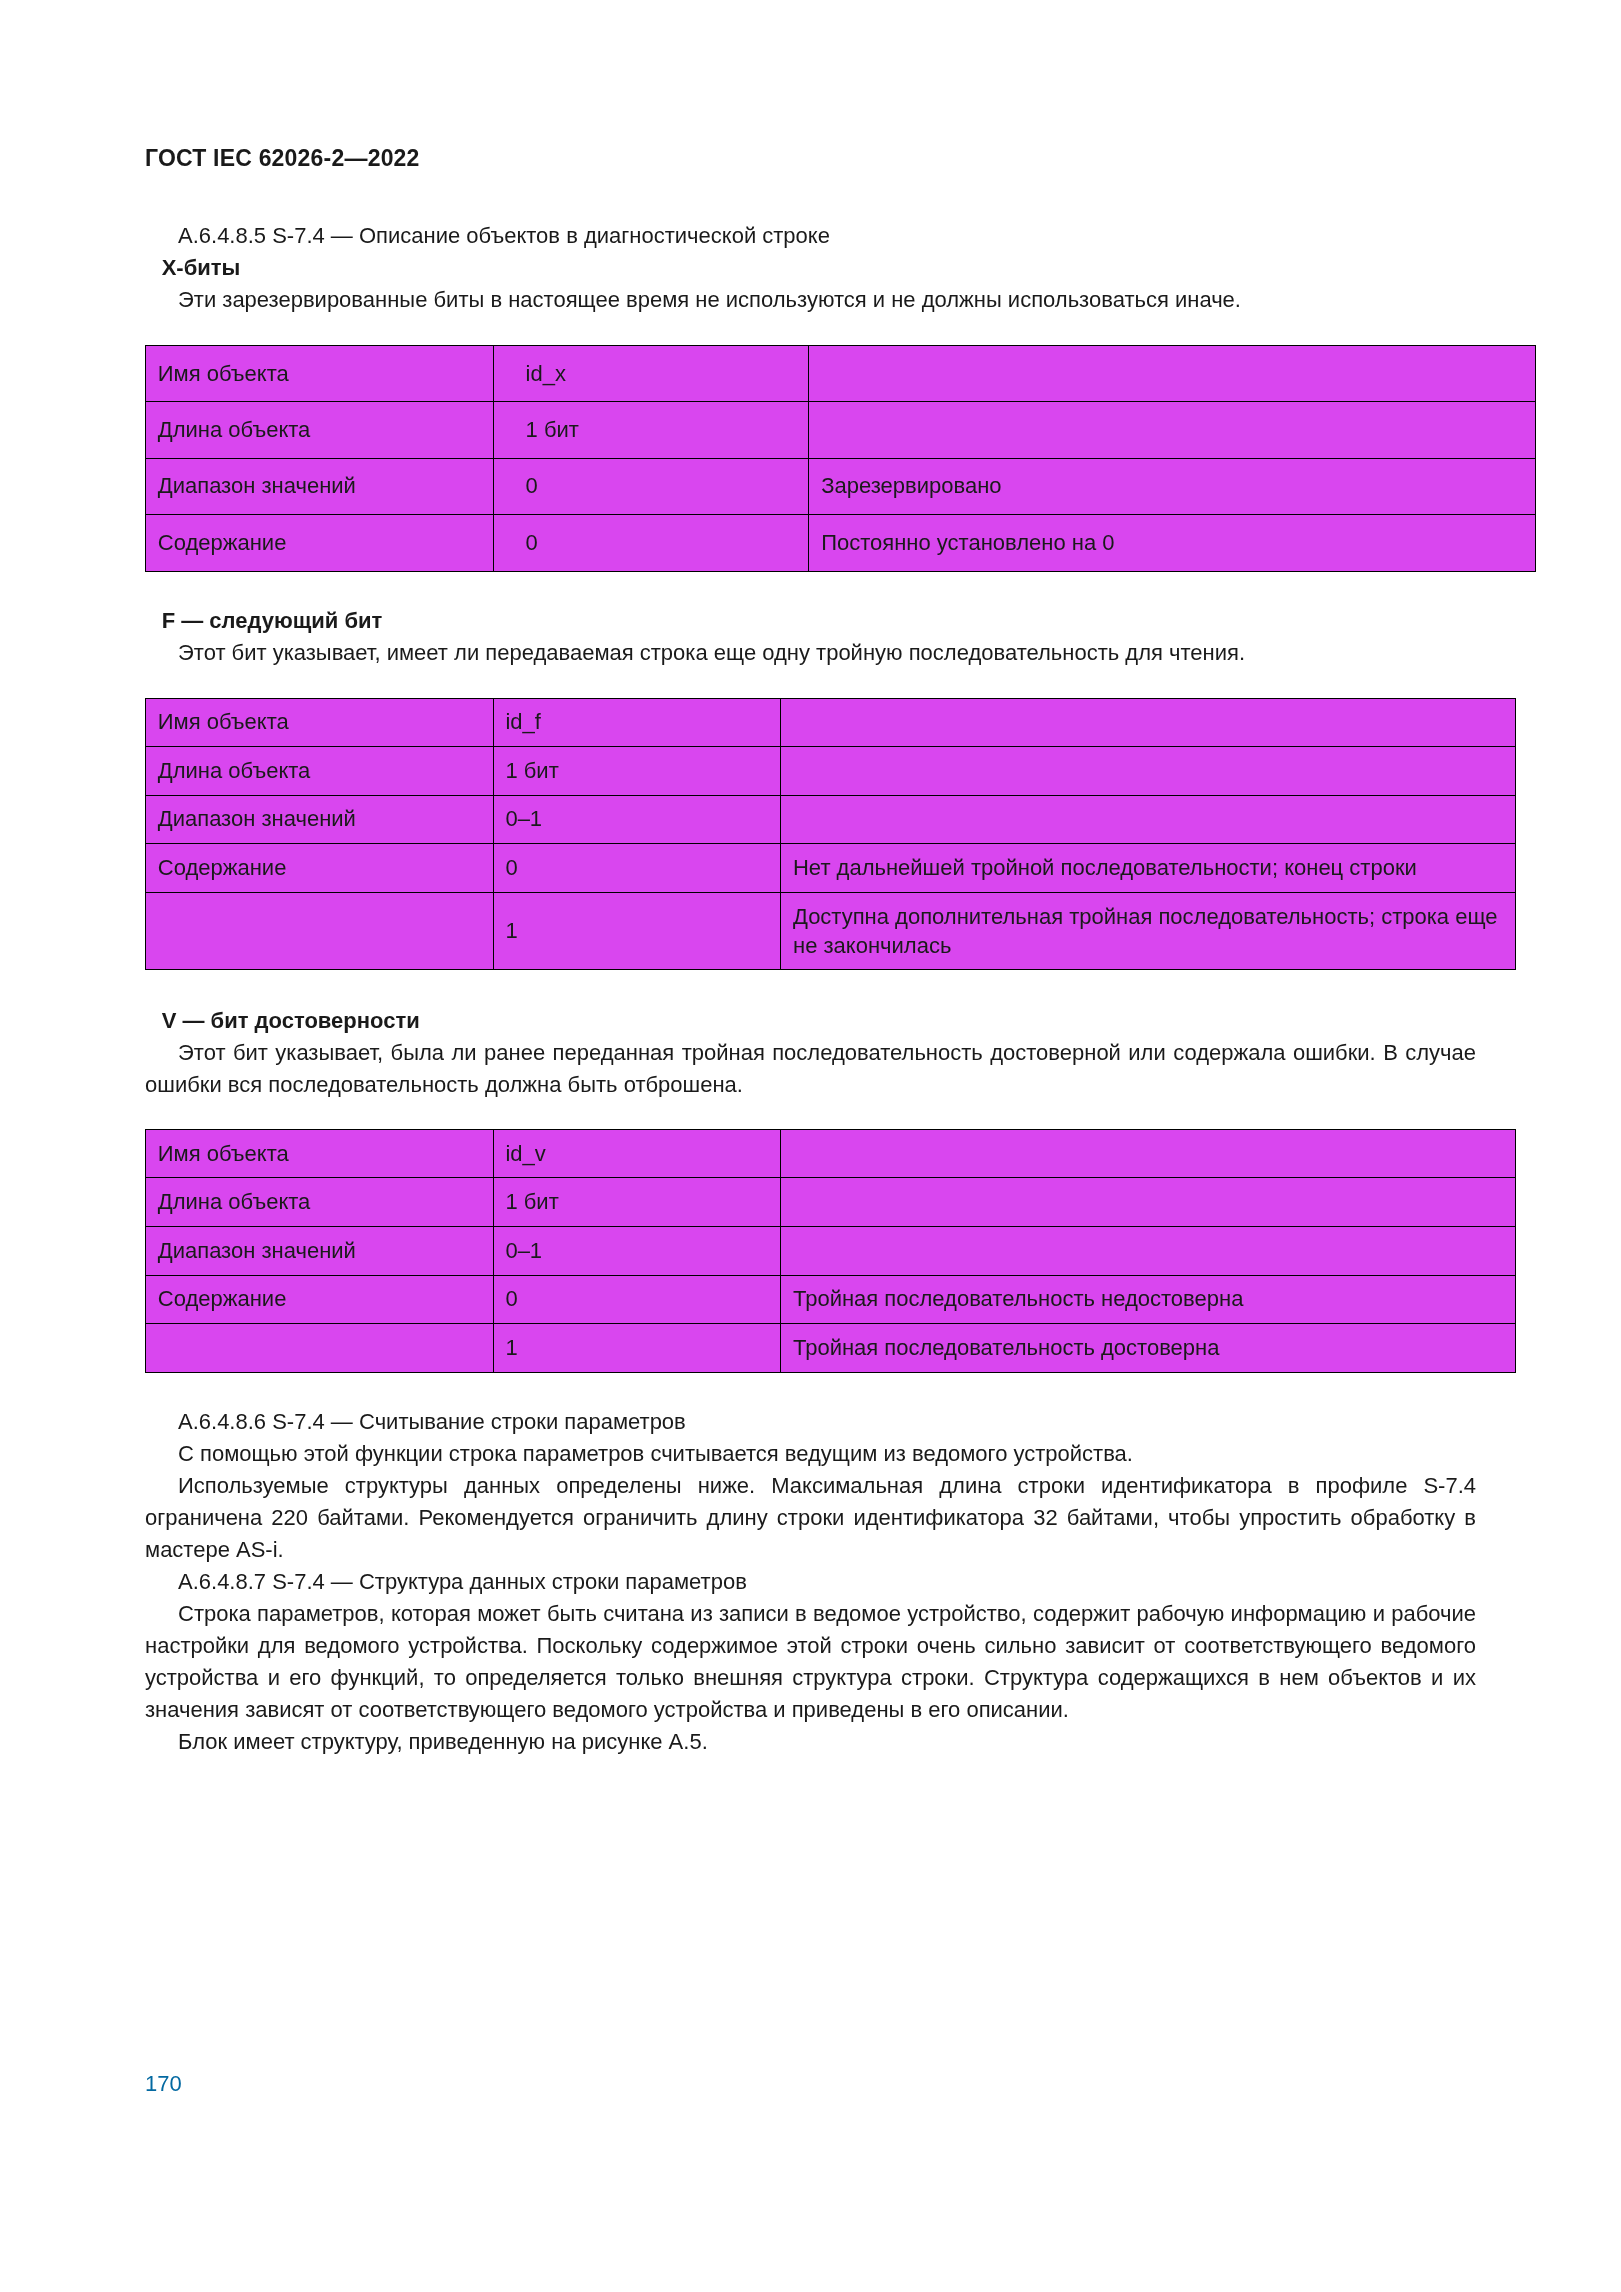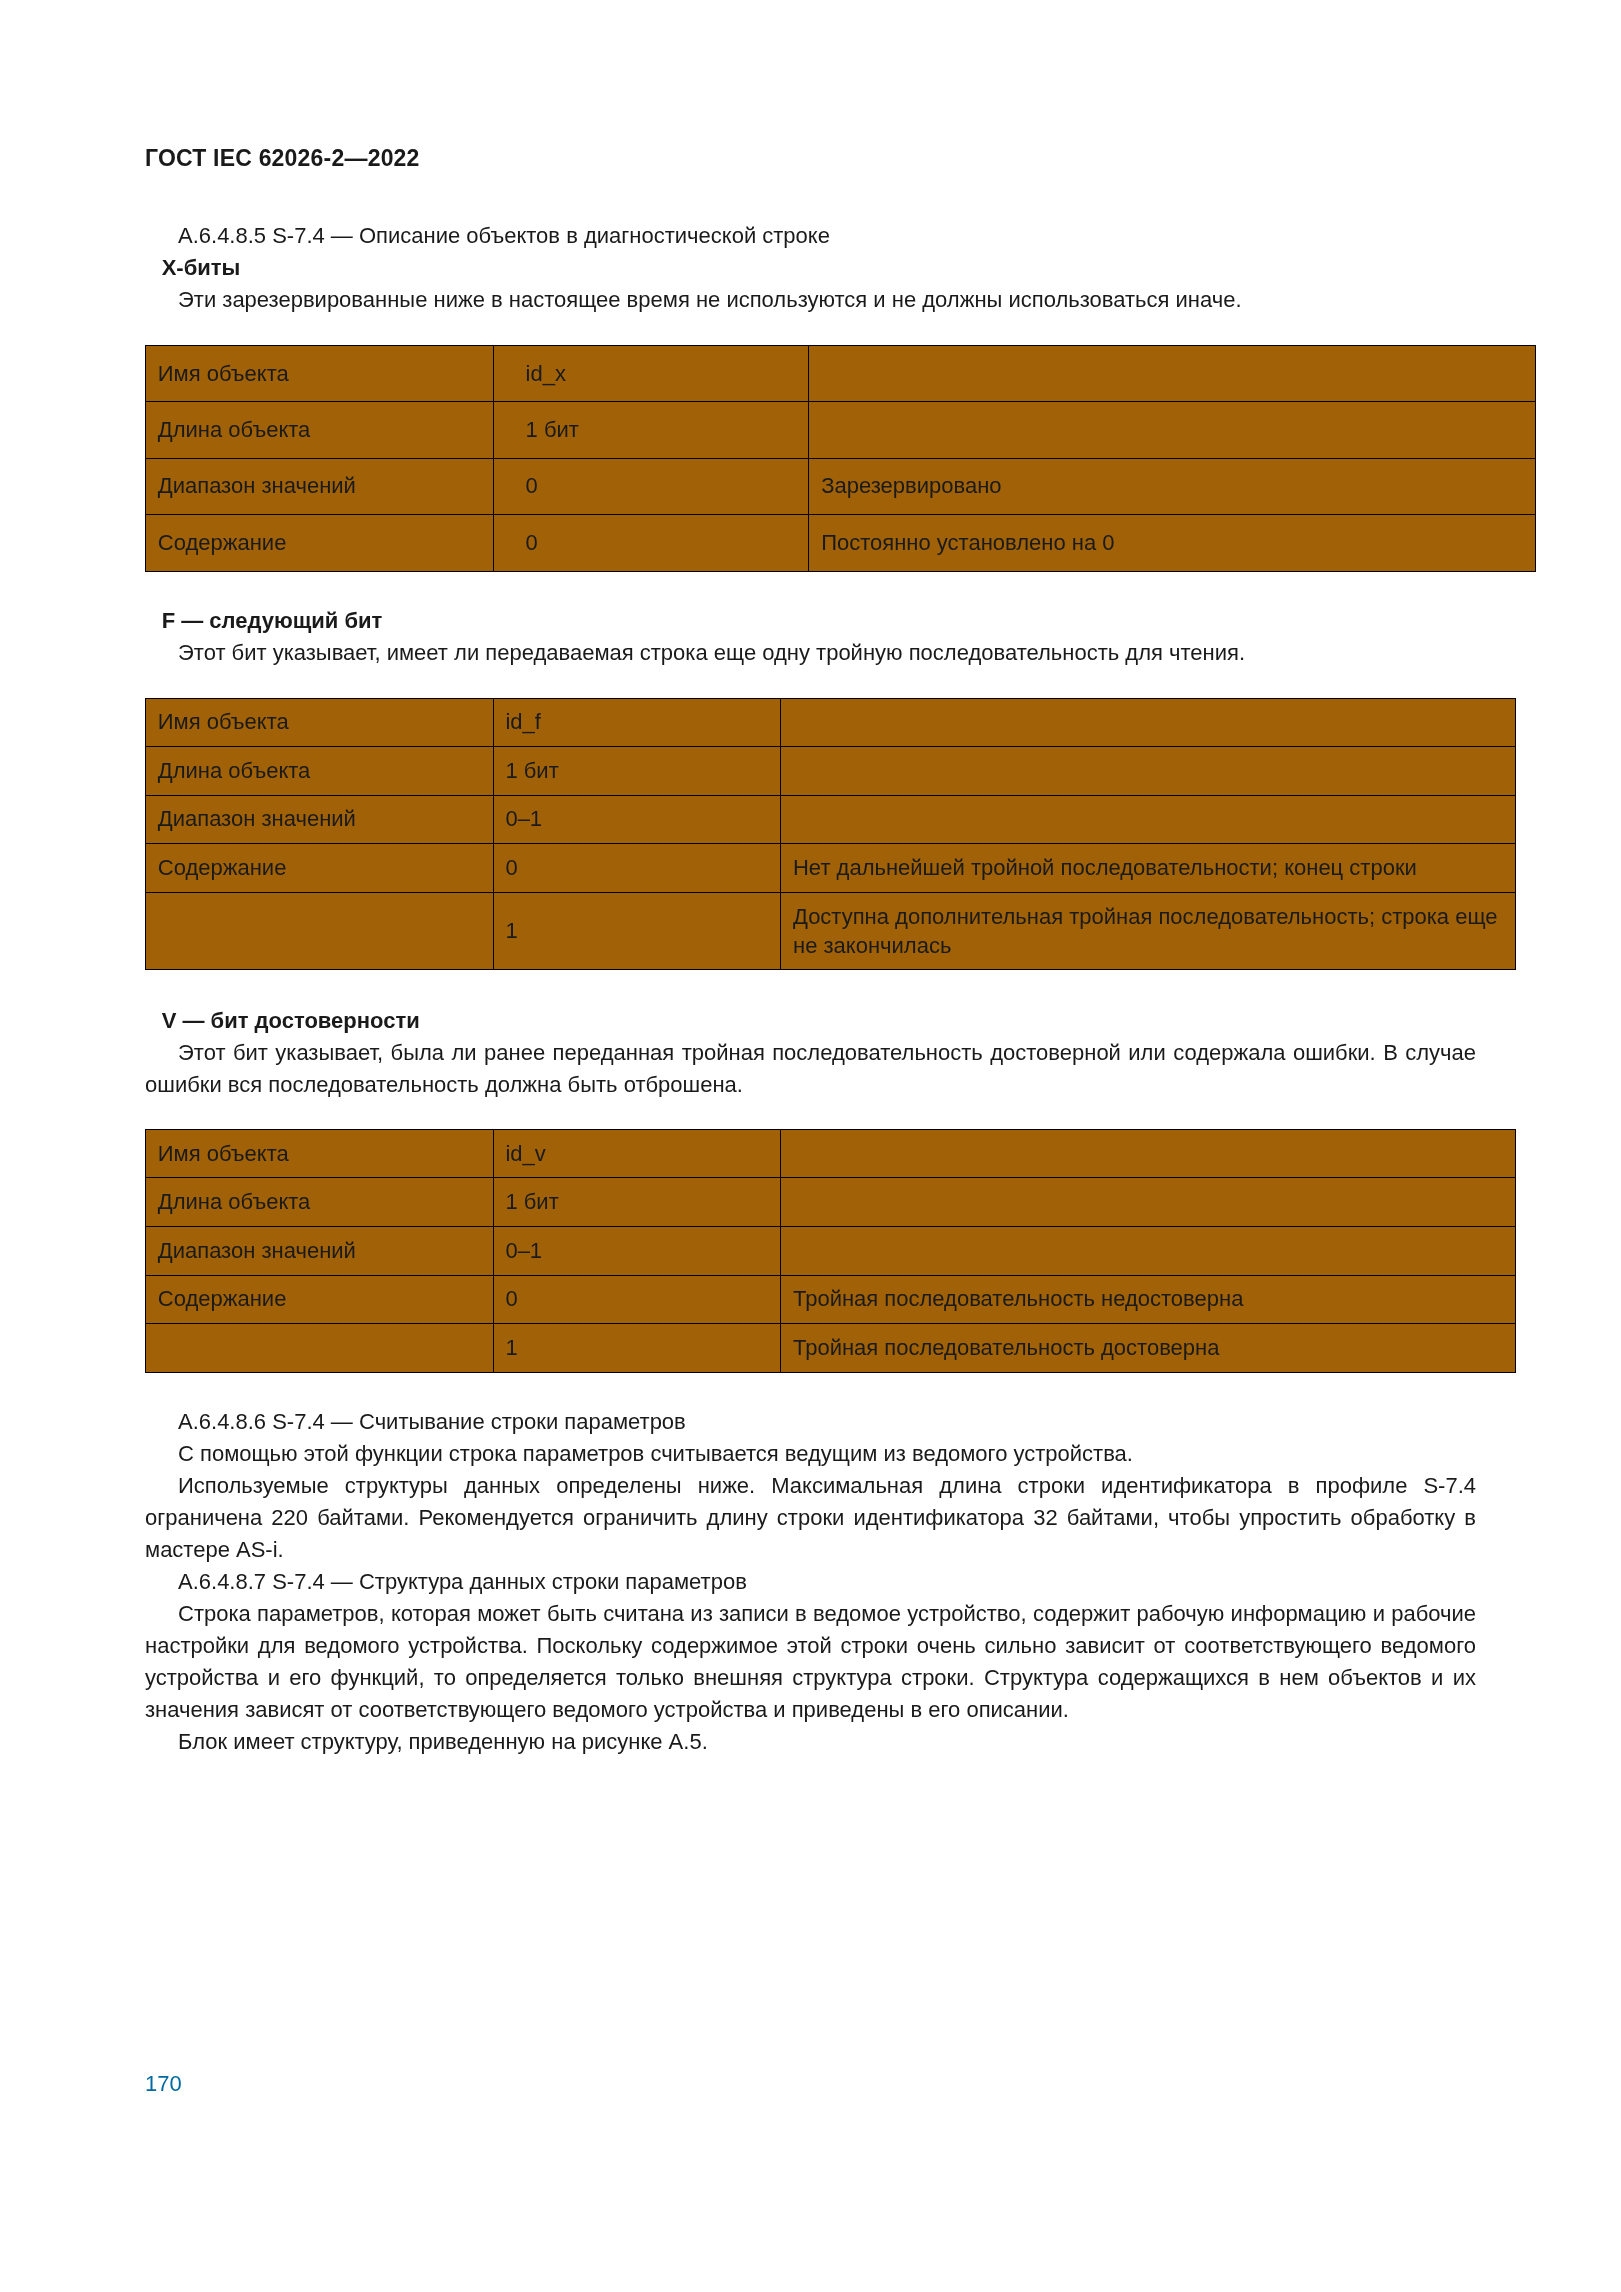--- a/index.html
+++ b/index.html
@@ -60,21 +60,21 @@
     margin: 0;
     table-layout: fixed;
     font-size: 22px;
   }
   table.spec td {
     border: 1.6px solid #000000;
     padding: 8.8px 11.8px 9.8px 11.8px;
     vertical-align: middle;
     line-height: 29px;
     height: 25.5px;
-    background: #a16207;
+    background: #d946ef;
   }
   table.spec td.c1 { width: 323px; }
   table.spec td.c2 { width: 263px; }
   table.spec td.c3 { width: 710px; }
 
   table.spec.t1 td.c1 { width: 323px; }
   table.spec.t1 td.c2 { width: 271px; padding-left: 32px; }
   table.spec.t1 td.c3 { width: 702px; }
   table.spec.t1 td { padding-top: 12.7px; padding-bottom: 13.7px; }
 
@@ -111,21 +111,21 @@
 <div class="page">
 
   <div class="running-header">ГОСТ IEC 62026-2—2022</div>
 
   <div class="content">
 
     <p class="noindent indent">A.6.4.8.5 S-7.4 — Описание объектов в диагностической строке</p>
 
     <p class="bold" style="text-indent:16.7px;">X-биты</p>
 
-    <p class="indent">Эти зарезервированные ниже в настоящее время не используются и не должны использоваться иначе.</p>
+    <p class="indent">Эти зарезервированные биты в настоящее время не используются и не должны использоваться иначе.</p>
 
     <div class="gap-after-para-1"></div>
 
     <table class="spec t1">
       <tbody>
         <tr>
           <td class="c1">Имя объекта</td>
           <td class="c2">id_x</td>
           <td class="c3"></td>
         </tr>

